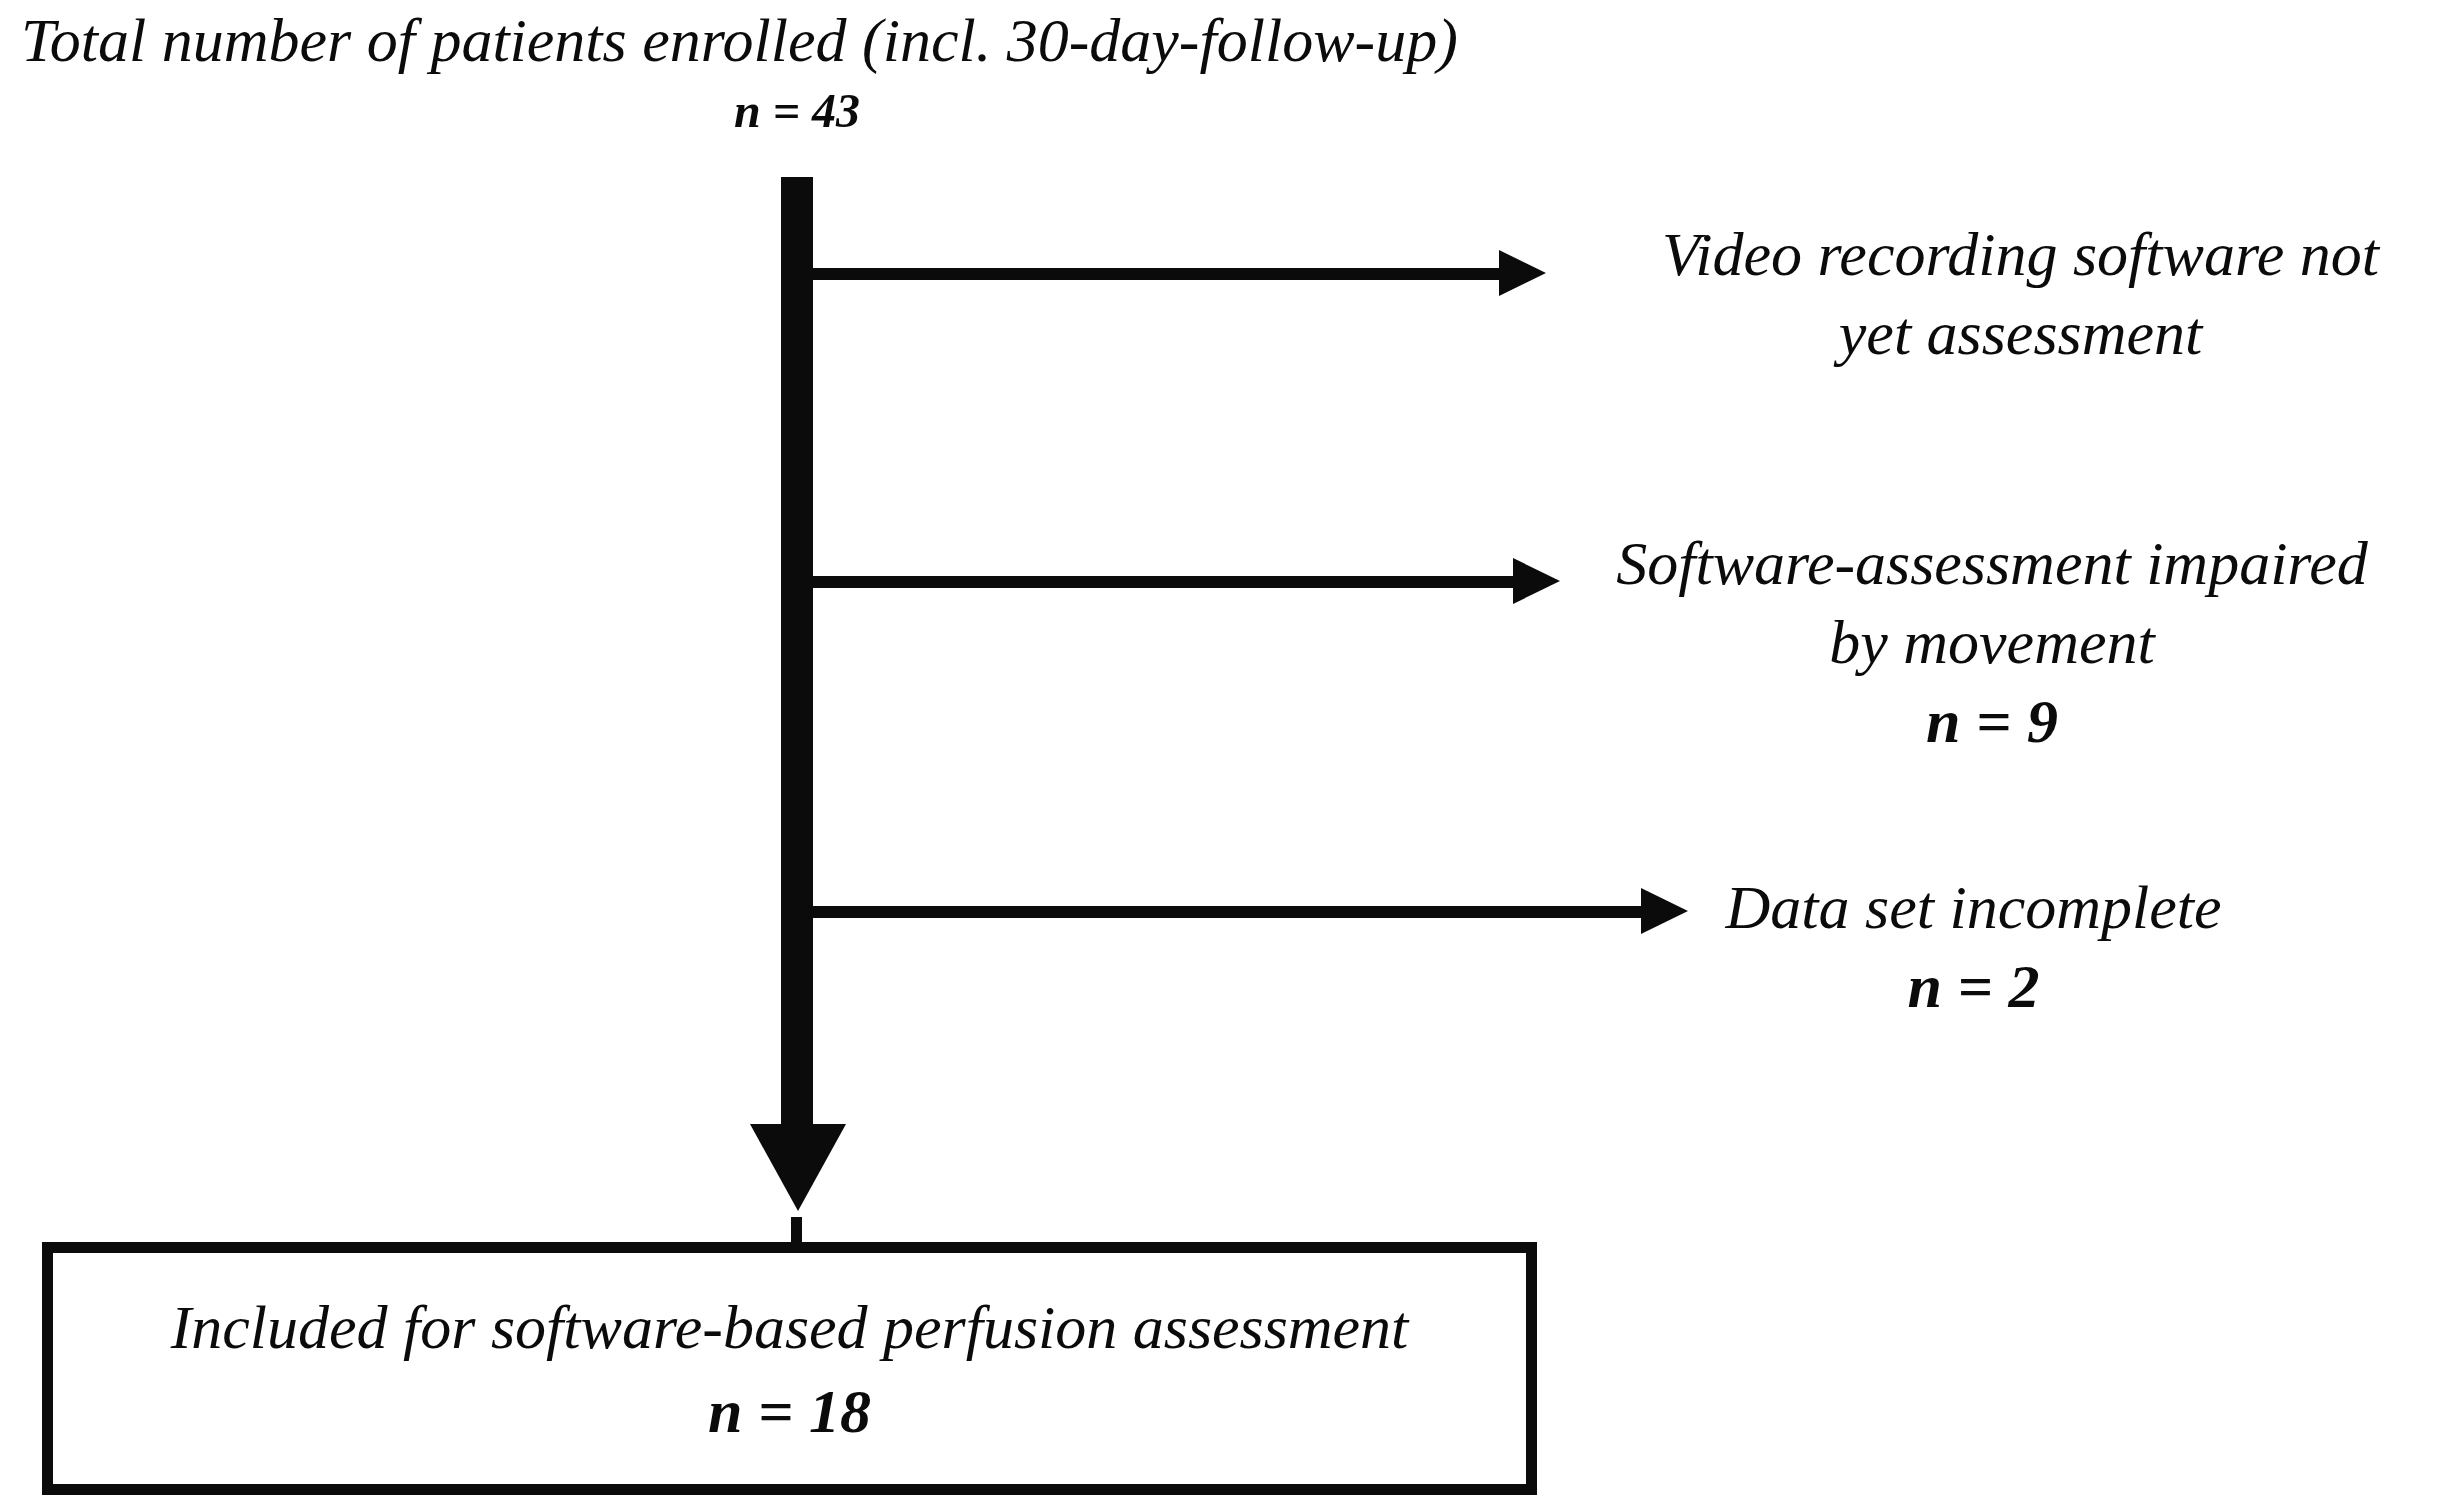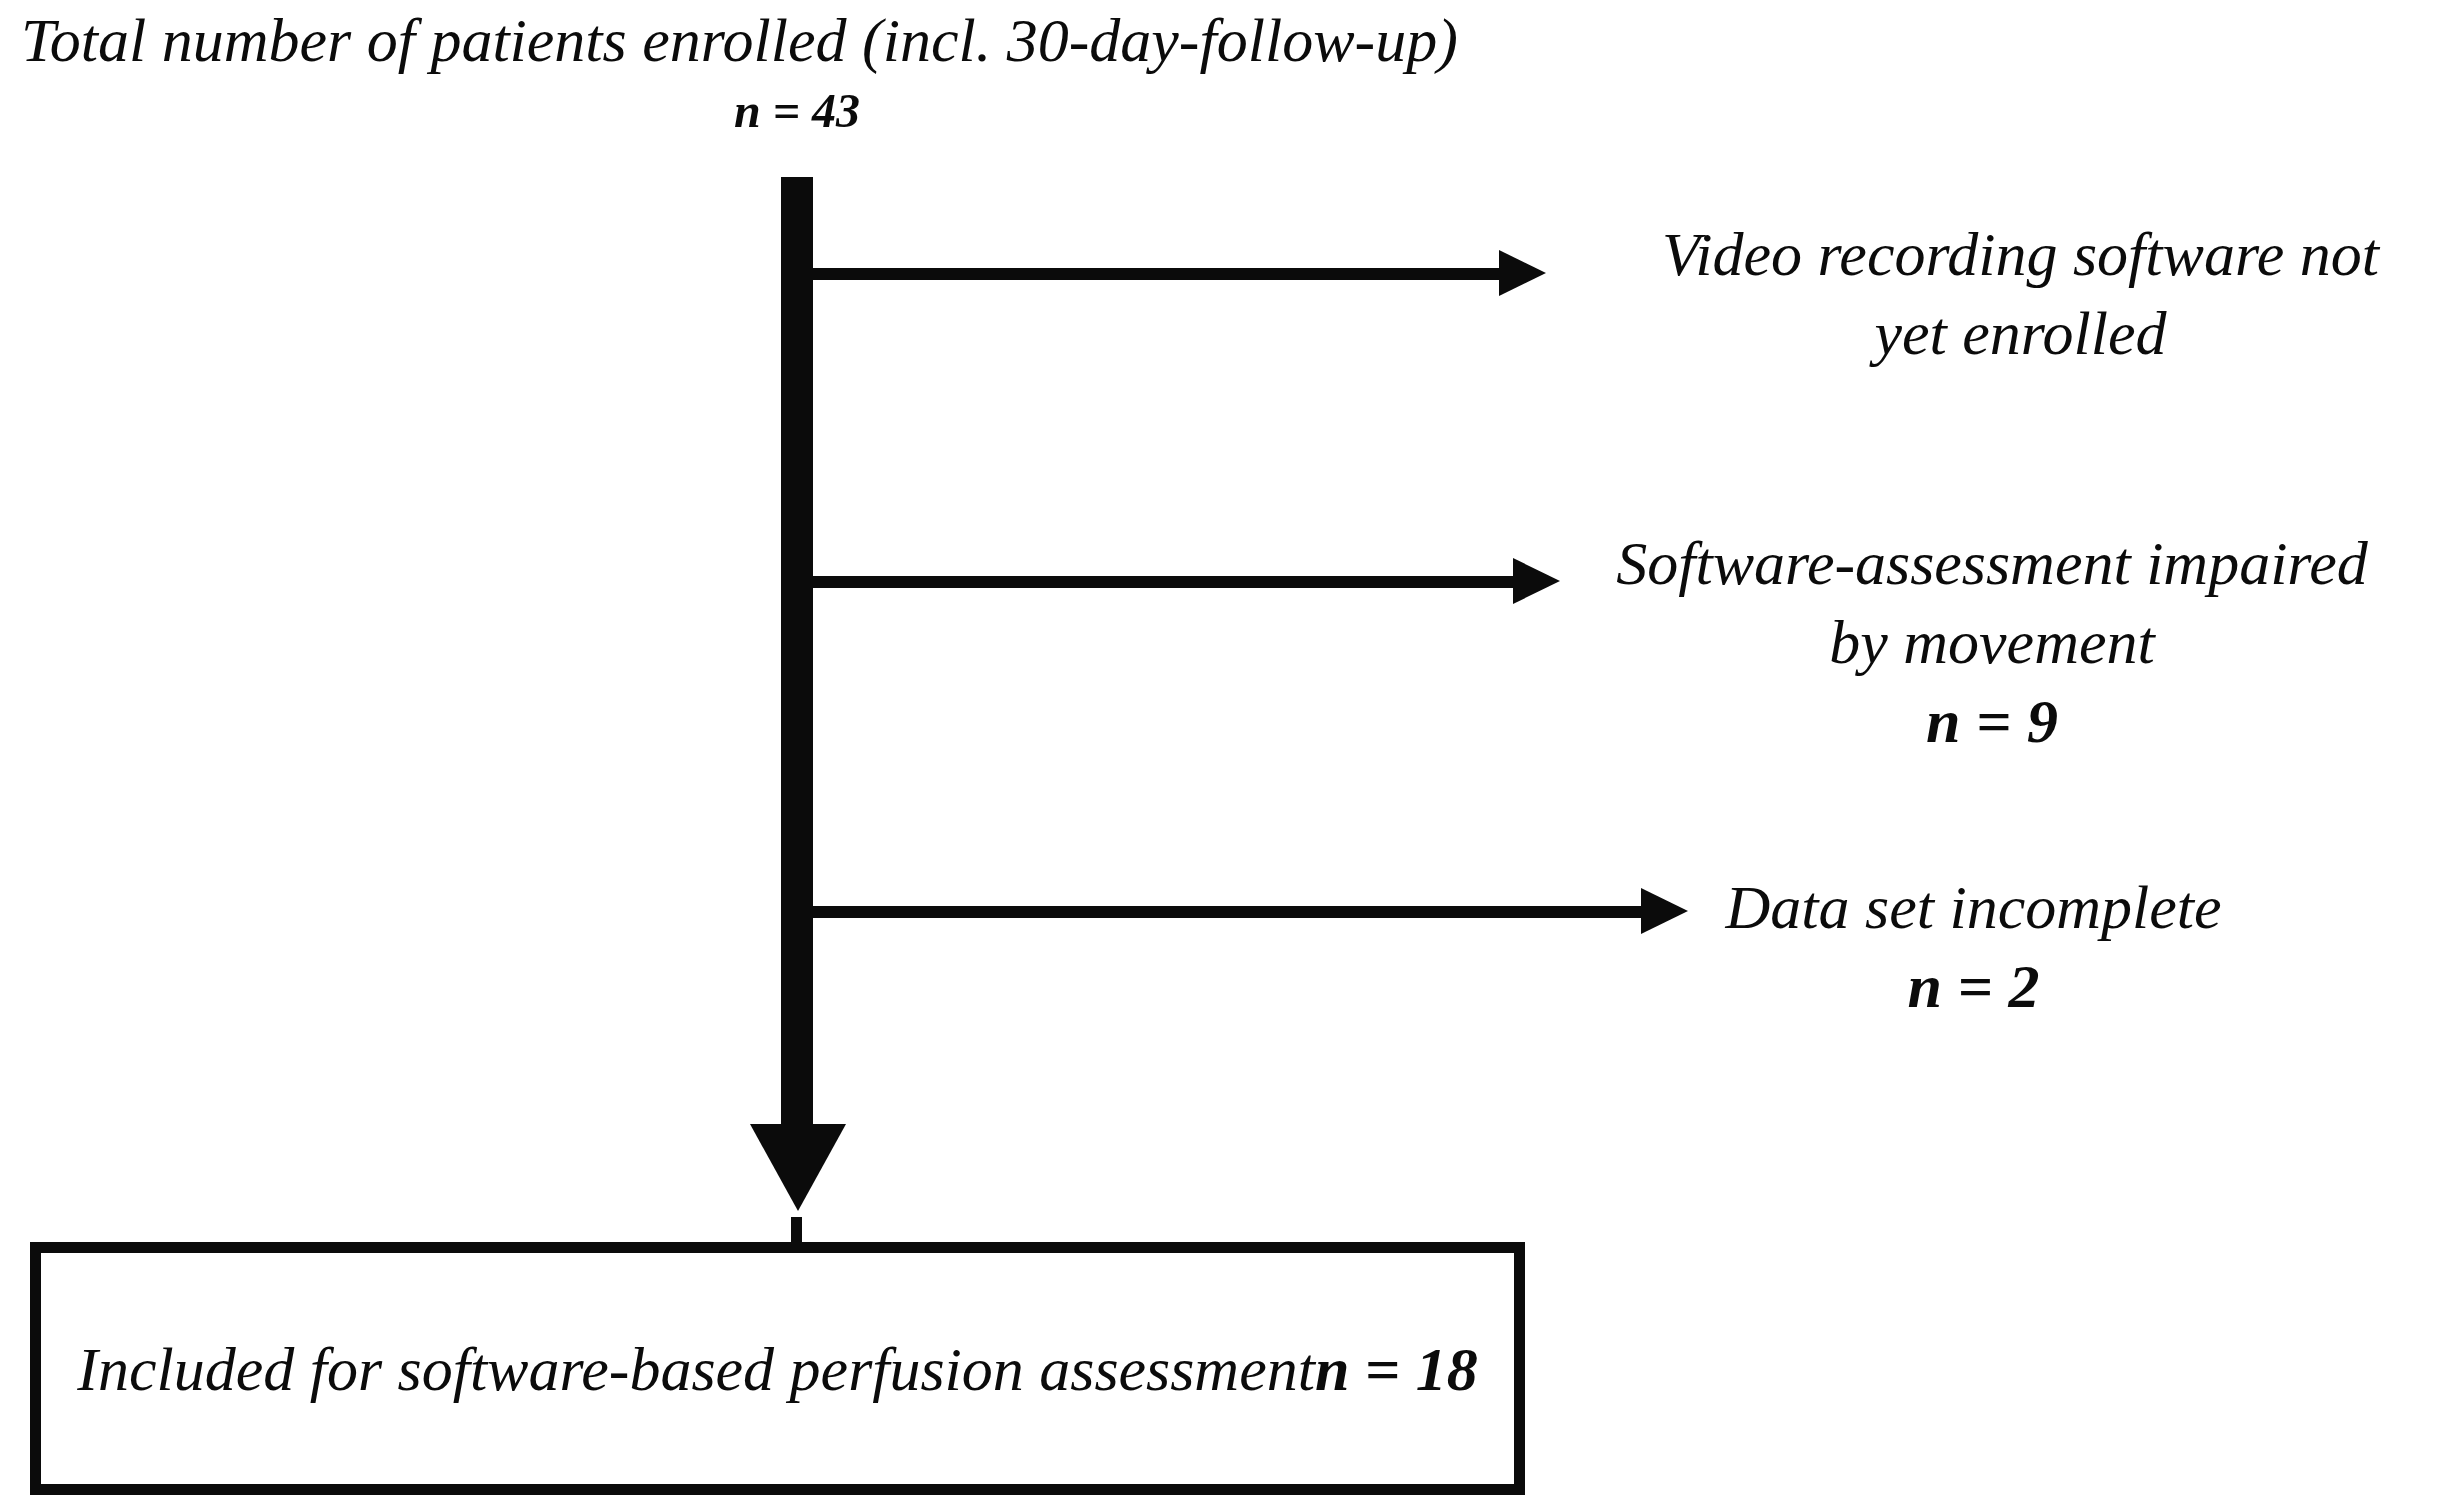--- a/index.html
+++ b/index.html
@@ -95,27 +95,28 @@
     line-height: 79px;
   }
   .excl .count { font-weight: bold; }
   .excl.e1 { left: 1578px; top: 215px;  width: 885px; }
   .excl.e2 { left: 1539px; top: 524px;  width: 906px; }
   .excl.e3 { left: 1556px; top: 868px; width: 835px; }
 
   
   .included-box {
     position: absolute;
-    left: 30px;
+    left: 42px;
     top: 1242px;
     width: 1495px;
     height: 253px;
     border: 11px solid var(--ink);
     background: var(--bg);
     display: flex;
+    flex-direction: column;
     justify-content: center;
     align-items: center;
     text-align: center;
     font-size: 62px;
     line-height: 84px;
   }
   .included-box .count { font-weight: bold; text-align: right; }
 </style>
 </head>
 <body>
@@ -127,21 +128,21 @@
 
   <div class="vshaft"></div>
   <div class="vhead"></div>
   <div class="vtick"></div>
 
   <div class="hshaft b1"></div>
   <div class="hhead b1"></div>
 
   <div class="excl e1">
     <div>Video recording software not</div>
-    <div>yet enrolled</div>
+    <div>yet assessment</div>
   </div>
 
   <div class="hshaft b2"></div>
   <div class="hhead b2"></div>
 
   <div class="excl e2">
     <div>Software-assessment impaired</div>
     <div>by movement</div>
     <div class="count">n = 9</div>
   </div>

